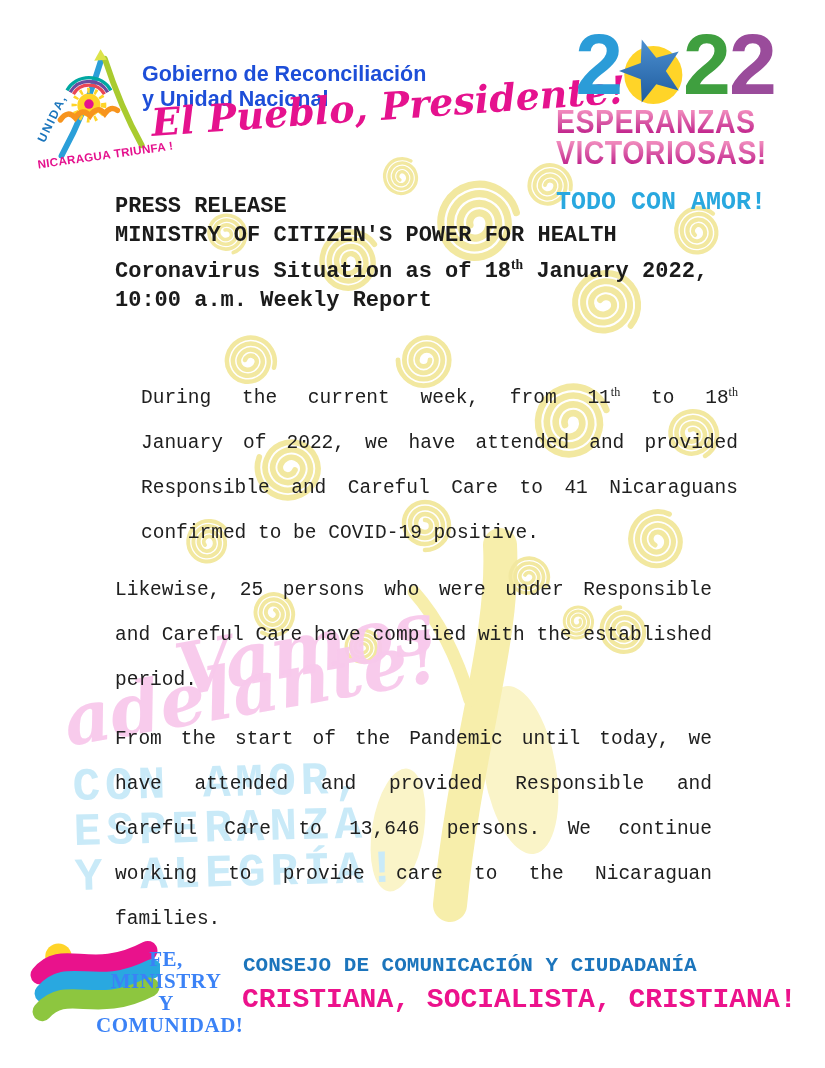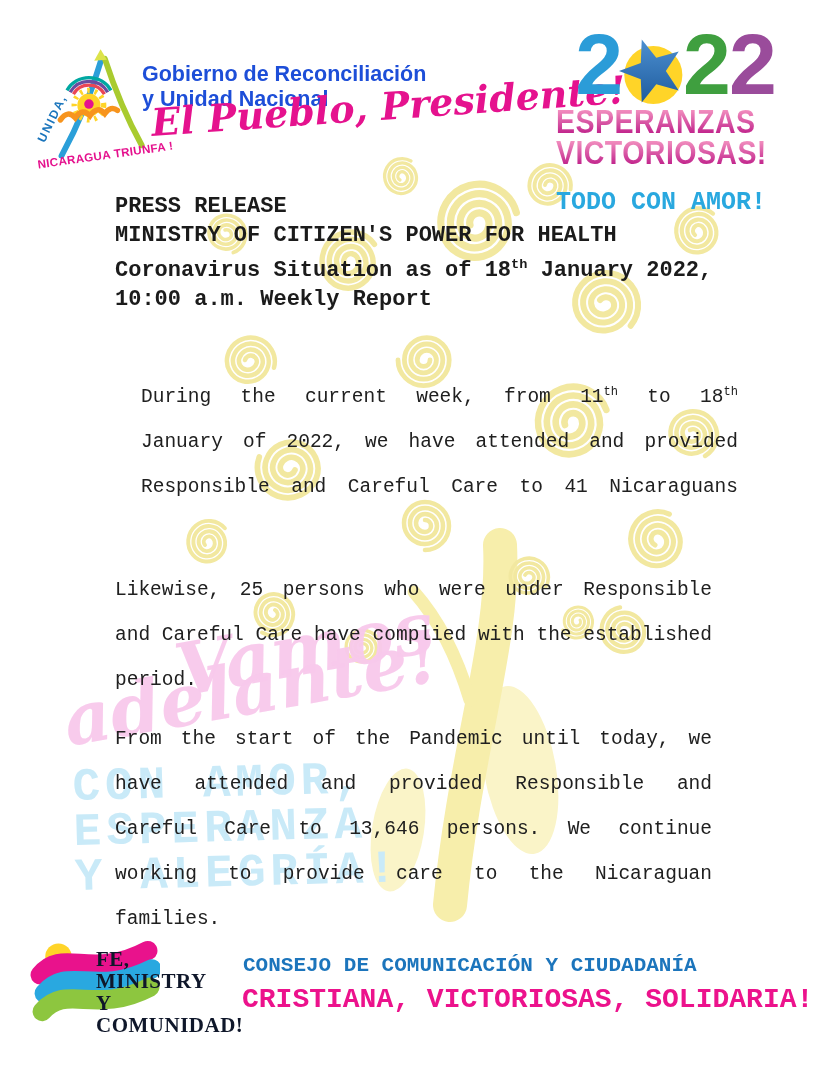--- a/index.html
+++ b/index.html
@@ -38,26 +38,26 @@
   .todo { margin-top:22px; font:700 25px/26px "Liberation Mono","DejaVu Sans Mono",monospace; color:#29a8df; white-space:nowrap; }
 
   
   .release { position:absolute; left:115px; top:192px; width:605px;
              font:700 22px/29px "Liberation Mono","DejaVu Sans Mono",monospace; color:#1b1b1b; }
   .para { position:absolute; left:115px; width:597px;
           font:400 19.5px/45px "Liberation Mono","DejaVu Sans Mono",monospace; color:#202020; }
   .p1 { top:370px;margin-left:26px; } .p2 { top:568px; } .p3 { top:717px; }
   .para .ln { text-align:justify; text-align-last:justify; }
   .para .ln.end { text-align-last:left; }
-  .sup { font-size:.62em; vertical-align:.55em; }
+  .sup { font-size:.62em; vertical-align:.55em;font-family:Liberation Serif, serif; }
 
   
   .waves { position:absolute; left:28px; top:934px; }
-  .fe { position:absolute; left:96px; top:948px; width:140px; text-align:left;
-        font:700 21px/22px "Liberation Serif",serif; color:#0f172a; letter-spacing:.5px; }
+  .fe { position:absolute; left:96px; top:948px; width:140px; text-align:center;
+        font:700 21px/22px "Liberation Serif",serif; color:#3b82f6; letter-spacing:.5px; }
   .consejo { position:absolute; left:243px; top:954px;
              font:700 21px/24px "Liberation Mono","DejaVu Sans Mono",monospace; color:#1c75bc; white-space:nowrap; }
   .cristiana { position:absolute; left:242px; top:985px;
                font:700 28px/30px "Liberation Mono","DejaVu Sans Mono",monospace; color:#ec128c; white-space:nowrap; }
 </style>
 </head>
 <body>
 
 <div class="page">
 
@@ -148,20 +148,21 @@
       <div class="ln"><span>PRESS RELEASE</span></div>
       <div class="ln"><span>MINISTRY OF CITIZEN'S POWER FOR HEALTH</span></div>
       <div class="ln"><span>Coronavirus Situation as of 18</span><span class="sup">th</span><span> January 2022,</span></div>
       <div class="ln"><span>10:00 a.m. Weekly Report</span></div>
     </div>
 
     <div class="para p1">
       <div class="ln"><span>During the current week, from 11</span><span class="sup">th</span><span> to 18</span><span class="sup">th</span></div>
       <div class="ln"><span>January of 2022, we have attended and provided</span></div>
       <div class="ln"><span>Responsible and Careful Care to 41 Nicaraguans</span></div>
+      <div class="ln end"><span>confirmed to be COVID-19 positive.</span></div>
     </div>
 
     <div class="para p2">
       <div class="ln"><span>Likewise, 25 persons who were under Responsible</span></div>
       <div class="ln"><span>and Careful Care have complied with the established</span></div>
       <div class="ln end"><span>period.</span></div>
     </div>
 
     <div class="para p3">
       <div class="ln"><span>From the start of the Pandemic until today, we</span></div>
@@ -176,16 +177,16 @@
       <path d="M12 40 C34 12 62 46 118 16" fill="none" stroke="#e9128c" stroke-width="19" stroke-linecap="round"></path>
       <path d="M16 58 C40 30 66 62 122 34" fill="none" stroke="#29a8e0" stroke-width="19" stroke-linecap="round"></path>
       <path d="M14 76 C38 48 66 80 120 52" fill="none" stroke="#8dc63f" stroke-width="19" stroke-linecap="round"></path>
     </svg>
     <div class="fe">
       <div>FE,</div>
       <div>MINISTRY</div>
       <div>Y COMUNIDAD!</div>
     </div>
     <div class="consejo">CONSEJO DE COMUNICACIÓN Y CIUDADANÍA</div>
-    <div class="cristiana">CRISTIANA, VICTORIOSAS, SOLIDARIA!</div>
+    <div class="cristiana">CRISTIANA, SOCIALISTA, CRISTIANA!</div>
 
   </div>
 </div>
 
 </body></html>

